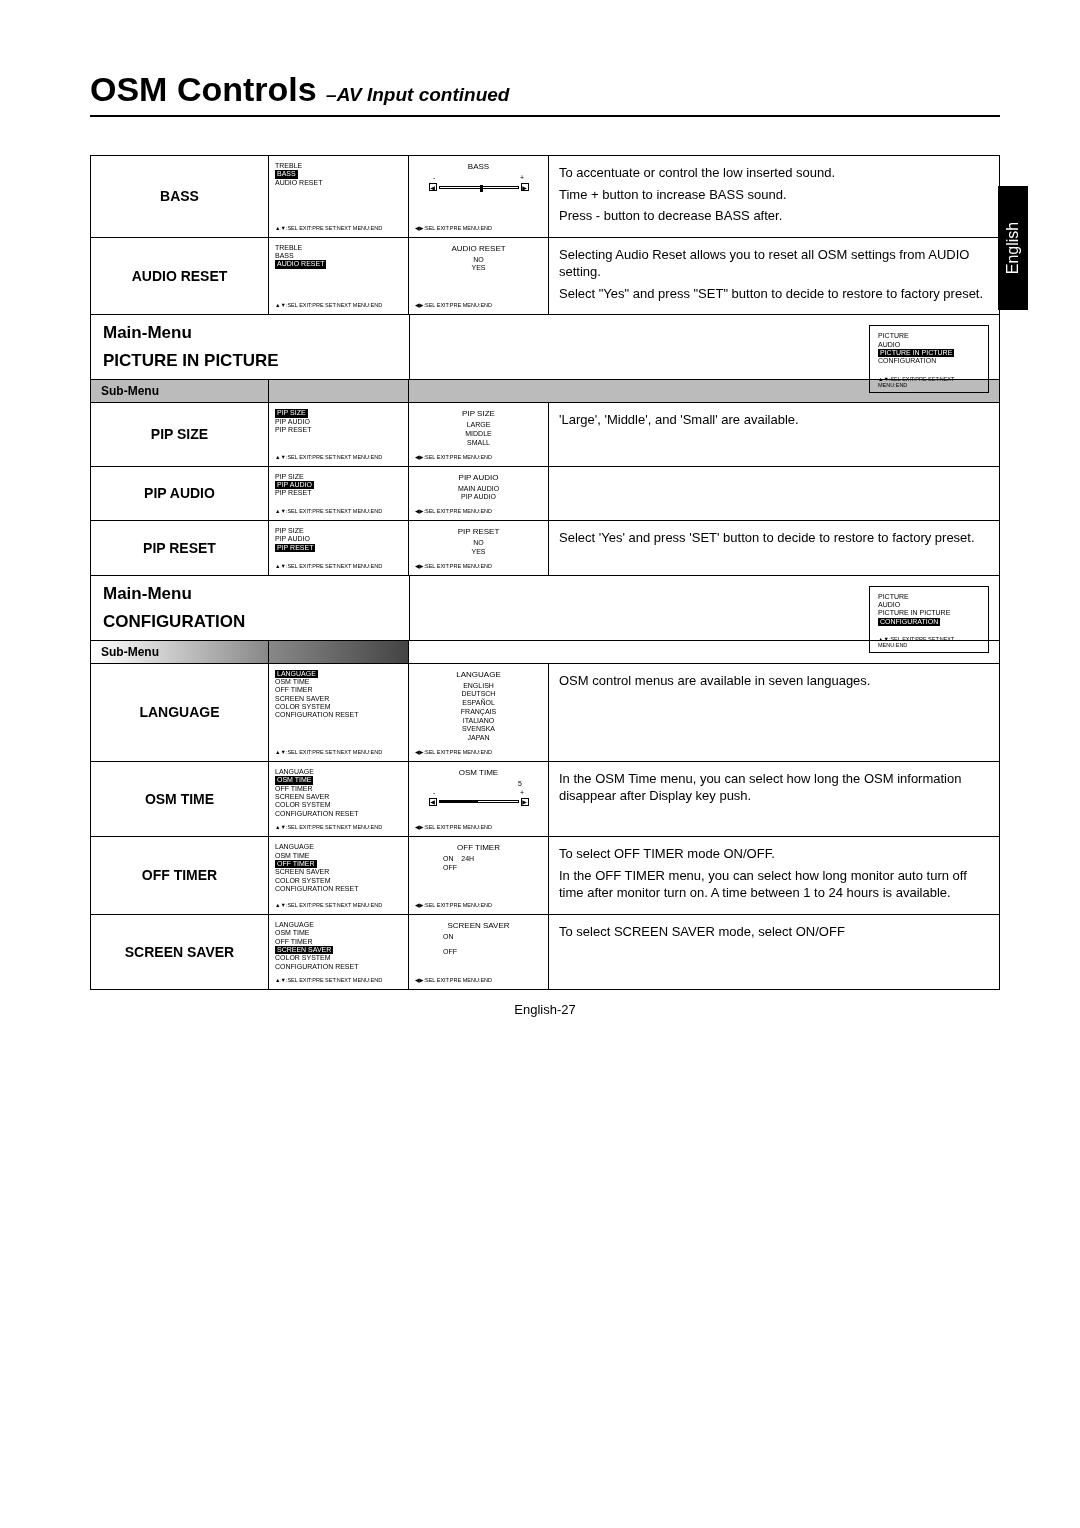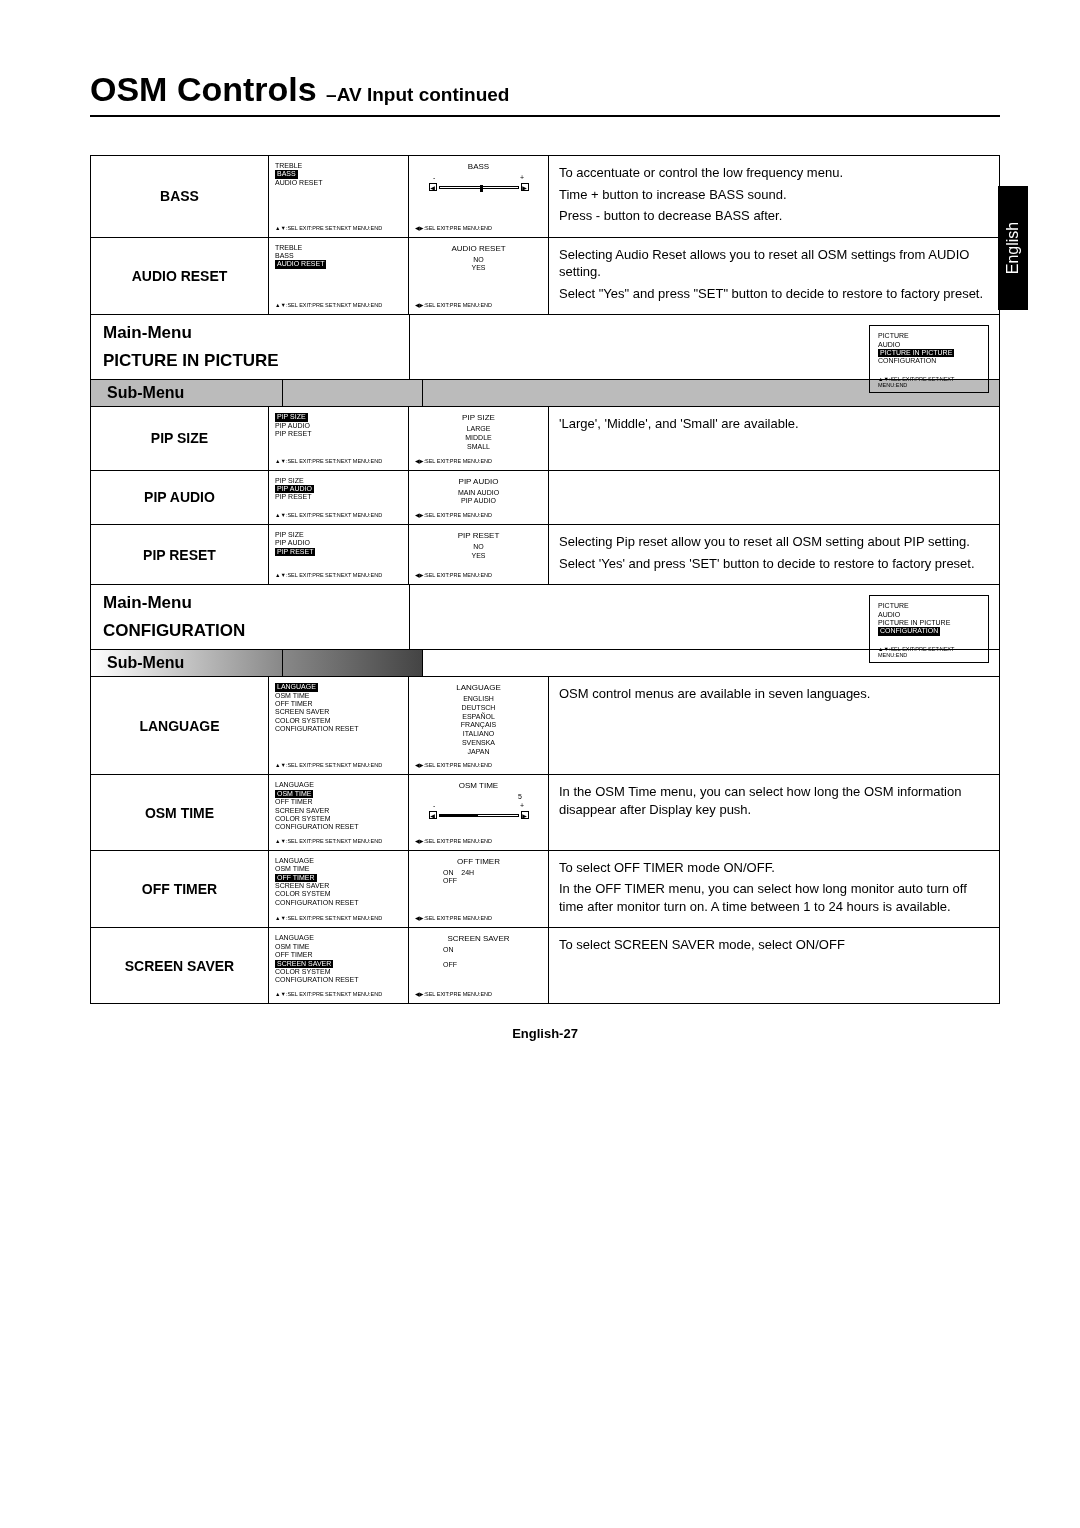--- a/index.html
+++ b/index.html
@@ -1,21 +1,21 @@
 <!DOCTYPE html>
 <html><head>
 <meta charset="utf-8">
 <style>
   * { box-sizing: border-box; margin: 0; padding: 0; }
   body { background: #fff; font-family: Arial, Helvetica, sans-serif; color: #000; width: 1080px; height: 1528px; position: relative; }
   .page { padding: 70px 80px 40px 90px; position: relative; }
   .side-tab { position: absolute; right: 52px; top: 186px; width: 30px; height: 124px; background: #000; color: #fff; display: flex; align-items: center; justify-content: center; }
   .side-tab span { transform: rotate(-90deg); font-size: 16px; }
   h1.title { font-size: 34px; font-weight: bold; border-bottom: 2px solid #000; padding-bottom: 6px; margin-bottom: 38px; }
-  h1.title .sub { font-size: 19px; font-weight: bold; }
+  h1.title .sub { font-size: 19px; font-style: italic; font-weight: bold; }
   .row { display: flex; border: 1px solid #000; border-top: none; }
   .row.first { border-top: 1px solid #000; }
   .col-name { width: 178px; border-right: 1px solid #000; display: flex; align-items: center; justify-content: center; font-weight: bold; font-size: 14px; text-transform: uppercase; padding: 4px; text-align:center;}
   .col-menu { width: 140px; border-right: 1px solid #000; padding: 6px; display: flex; flex-direction: column; justify-content: space-between; }
   .col-sub  { width: 140px; border-right: 1px solid #000; padding: 6px; display: flex; flex-direction: column; justify-content: space-between; }
   .col-desc { flex: 1; padding: 8px 10px; font-size: 13px; line-height: 1.35; }
   .col-desc p { margin-bottom: 4px; }
   .menu-list { font-size: 7px; line-height: 1.2; }
   .menu-list .hl { background: #000; color: #fff; padding: 0 2px; display:inline-block;}
   .menu-foot { font-size: 5.5px; margin-top: 6px; }
@@ -28,28 +28,28 @@
   .slider .box { width:8px;height:8px;border:1px solid #000;display:inline-flex;align-items:center;justify-content:center;font-size:6px;}
   .plus-minus { display:flex; justify-content:space-between; font-size:7px; padding: 0 18px;}
   .section-hdr { display:flex; border:1px solid #000; border-top:none; }
   .section-hdr .left { width:318px; padding: 8px 12px; }
   .section-hdr .left .mm { font-weight:bold; font-size:17px; margin-bottom:8px;}
   .section-hdr .left .big { font-weight:bold; font-size:17px; }
   .section-hdr .right { flex:1; border-left:1px solid #000; position:relative; }
   .section-hdr .osd { position:absolute; right:10px; top:10px; width:120px; border:1px solid #000; padding:6px 8px 4px; }
   .section-hdr .osd .menu-list{font-size:7px;}
   .sub-bar { display:flex; border:1px solid #000; border-top:none; }
-  .sub-bar .lab { width:192px; border-right:1px solid #000; background:#bbb; font-weight:bold; font-size:16px; padding:4px 16px; display:flex;align-items:center;}
+  .sub-bar .lab { width:178px; border-right:1px solid #000; background:#bbb; font-weight:bold; font-size:12px; padding:4px 10px; display:flex;align-items:center;}
   .sub-bar .rest1 { width:140px; border-right:1px solid #000; background:inherit;}
   .sub-bar .rest2 { flex:1; }
   .sub-bar.b1 { background:#bbb;}
   .sub-bar.b1 .rest1{background:#bbb;}
   .sub-bar.b2 .rest1{ background: linear-gradient(to right,#888 0%, #444 100%);}
   .sub-bar.b2 .lab{ background: linear-gradient(to right,#fff 0%, #888 100%);}
-  .footer { text-align:center; font-weight:bold; font-size:13px; margin-top:22px; }
+  .footer { text-align:center; font-weight:normal; font-size:13px; margin-top:12px; }
   .nav-arrows::before{content:'▲▼';}
   .lr-arrows::before{content:'◀▶';}
 </style>
 </head>
 <body>
 <div class="page">
   <h1 class="title">
     <span>OSM Controls </span>
     <span class="sub">–AV Input continued</span>
   </h1>
@@ -75,21 +75,21 @@
           <span class="box">◀</span>
           <div class="track">
               <div class="thumb" style="left:40px;"></div>
             </div>
           <span class="box">▶</span>
         </div>
       </div>
       <div class="menu-foot"><span class="lr-arrows"></span><span>:SEL   EXIT:PRE   MENU:END</span></div>
     </div>
     <div class="col-desc">
-      <p>To accentuate or control the low frequency menu.</p>
+      <p>To accentuate or control the low inserted sound.</p>
       <p>Time + button to increase BASS sound.</p>
       <p>Press - button to decrease BASS after.</p>
     </div>
   </div>
 
   <div class="row">
     <div class="col-name">AUDIO RESET</div>
     <div class="col-menu">
       <div class="menu-list">
         <div>TREBLE</div>
@@ -199,21 +199,20 @@
       <div>
         <div class="sub-title">PIP RESET</div>
         <div class="sub-opts">
           <div>NO</div>
           <div>YES</div>
         </div>
       </div>
       <div class="menu-foot"><span class="lr-arrows"></span><span>:SEL   EXIT:PRE   MENU:END</span></div>
     </div>
     <div class="col-desc">
-      <p>Selecting Pip reset allow you to reset all OSM setting about PIP setting.</p>
       <p>Select 'Yes' and press 'SET' button to decide to restore to factory preset.</p>
     </div>
   </div>
 
   <div class="section-hdr">
     <div class="left">
       <div class="mm">Main-Menu</div>
       <div class="big">CONFIGURATION</div>
     </div>
     <div class="right">

